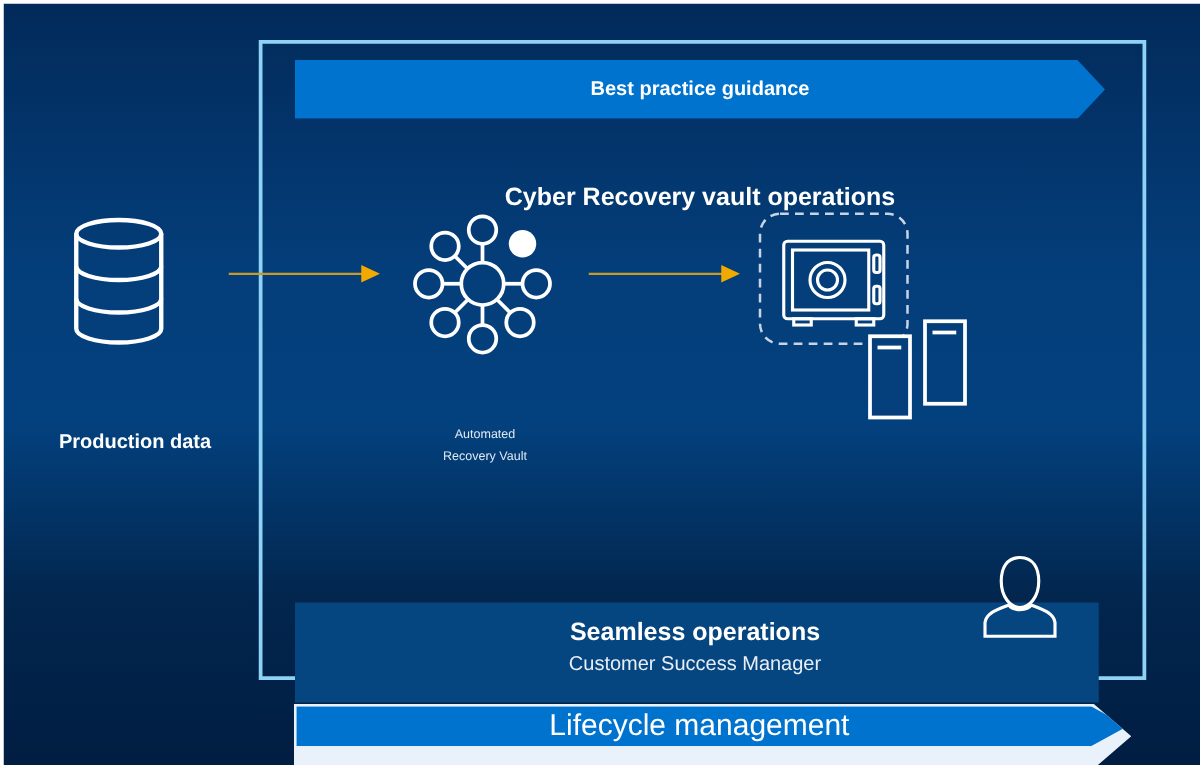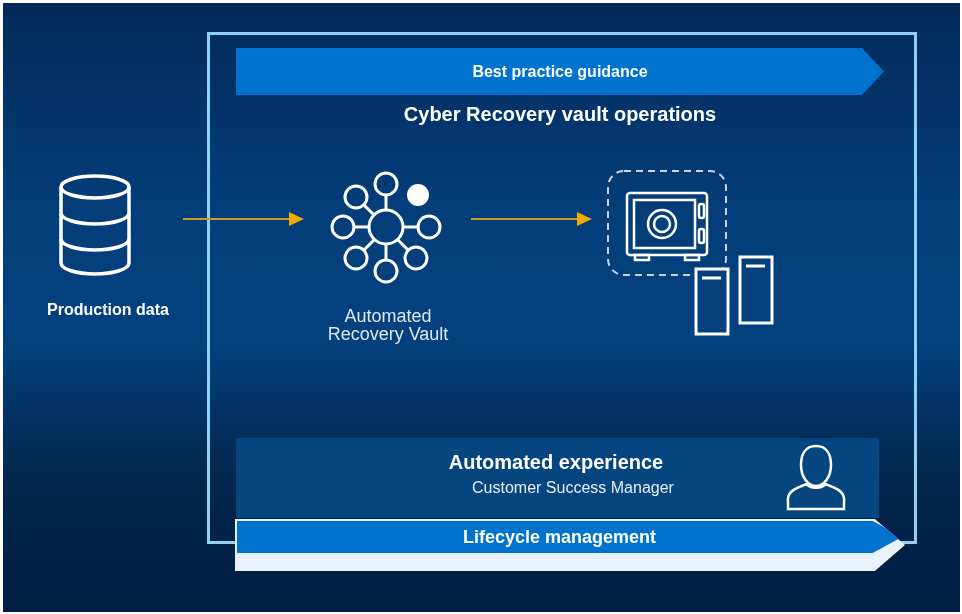--- a/index.html
+++ b/index.html
@@ -6,21 +6,21 @@
   body {
     width: 962px; height: 614px; overflow: hidden;
     background: #ffffff;
     font-family: "Liberation Sans", sans-serif;
   }
   #canvas {
     position: absolute; left: 3px; top: 3px; width: 957px; height: 609px;
     background: linear-gradient(180deg, #022a5a 0%, #043e7a 35%, #03417e 55%, #02264e 78%, #011d42 100%);
     overflow: hidden;
   }
-  .abs { position: absolute; }
+  .abs { position: absolute; margin-top: 44px; }
   #frame {
     position: absolute; left: 204px; top: 29px; width: 710px; height: 512px;
     border: 3px solid #8ed2f5; box-sizing: border-box;
   }
   .banner {
     position: absolute; color: #ffffff; font-weight: bold; font-size: 16px;
     display: flex; align-items: center; justify-content: center;
     background: #0073cf;
   }
   #banner-top {
@@ -39,40 +39,40 @@
   #seamless-box {
     left: 233px; top: 435px; width: 643px; height: 80px;
     background: #064680;
   }
   #seamless-title {
     left: 233px; top: 448px; width: 640px; text-align: center;
     color: #fff; font-weight: bold; font-size: 20px;
   }
   #seamless-sub {
     left: 233px; top: 476px; width: 640px; text-align: center;
-    color: #e8eef6; font-size: 16px; padding-left: 17px;
+    color: #e8eef6; font-size: 16px;
   }
   #lifecycle-wrap {
     left: 232px; top: 516px; width: 670px; height: 52px;
     background: #e9f2fb;
     clip-path: polygon(0 0, 95.5% 0, 100% 50%, 95.5% 100%, 0 100%);
   }
   #lifecycle {
     position: absolute; left: 2px; top: 2px; width: 665px; height: 32px;
-    background: #0073cf; color: #fff; font-size: 18px;
+    background: #0073cf; color: #fff; font-size: 24px;
     display: flex; align-items: center; justify-content: center;
     clip-path: polygon(0 0, 95.6% 0, 100% 50%, 95.6% 100%, 0 100%);
-    padding-right: 20px; box-sizing: border-box; font-weight: bold;
+    padding-right: 20px; box-sizing: border-box;
   }
   .label-white { color: #fff; text-align: center; }
   #prod-label {
     left: 10px; top: 296px; width: 190px; font-weight: bold; font-size: 16px; line-height: 21px;
   }
   #vault-label {
-    left: 310px; top: 304px; width: 150px; font-size: 18px; line-height: 18px; color: #dfe8f3;
+    left: 310px; top: 292px; width: 150px; font-size: 10px; line-height: 18px; color: #dfe8f3;
   }
   svg { position: absolute; overflow: visible; }
 </style>
 </head>
 <body>
 
 <div id="canvas">
 
   <div id="frame"></div>
 
@@ -146,21 +146,21 @@
     <rect x="2" y="2" width="32" height="65" fill="#053f7c" stroke="#ffffff" stroke-width="3"></rect>
     <line x1="8" y1="11" x2="27" y2="11" stroke="#ffffff" stroke-width="3"></line>
   </svg>
   <svg style="left:735px;top:252px;" width="38" height="72" viewBox="0 0 38 72">
     <rect x="2" y="2" width="32" height="66" fill="none" stroke="#ffffff" stroke-width="3"></rect>
     <line x1="8" y1="11" x2="27" y2="11" stroke="#ffffff" stroke-width="3"></line>
   </svg>
 
 
   <div id="seamless-box" class="abs"></div>
-  <div id="seamless-title" class="abs">Automated experience</div>
+  <div id="seamless-title" class="abs">Seamless operations</div>
   <div id="seamless-sub" class="abs">Customer Success Manager</div>
   <svg style="left:782px;top:440px;" width="62" height="70" viewBox="0 0 62 70">
     <g fill="none" stroke="#ffffff" stroke-width="2.5">
       <path d="M31 3 C20 3 16 12 16 22 C16 34 23 43 31 43 C39 43 46 34 46 22 C46 12 42 3 31 3 Z"></path>
       <path d="M22 41 C14 44 4 47 3 55 V66 H59 V55 C58 47 48 44 40 41 C37 46 25 46 22 41 Z"></path>
     </g>
   </svg>
 
   <div id="lifecycle-wrap" class="abs">
     <div id="lifecycle">

